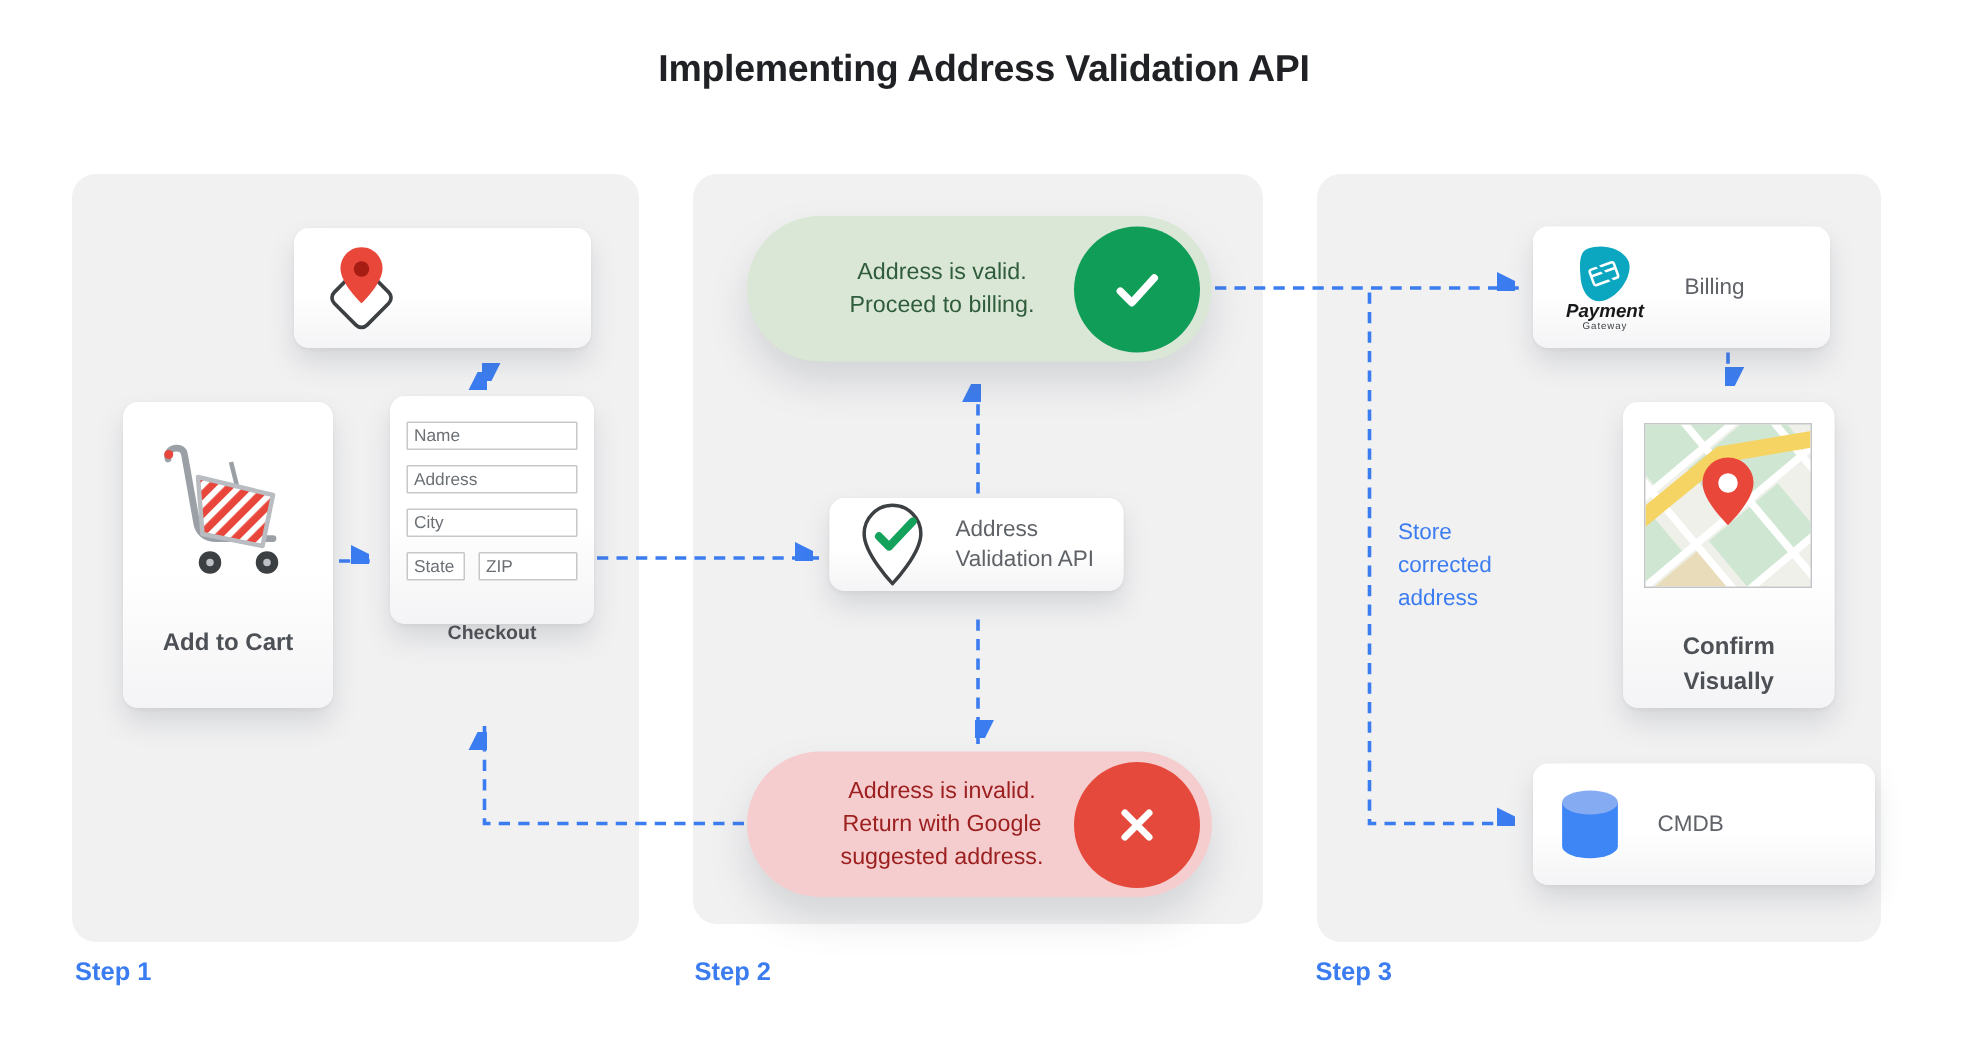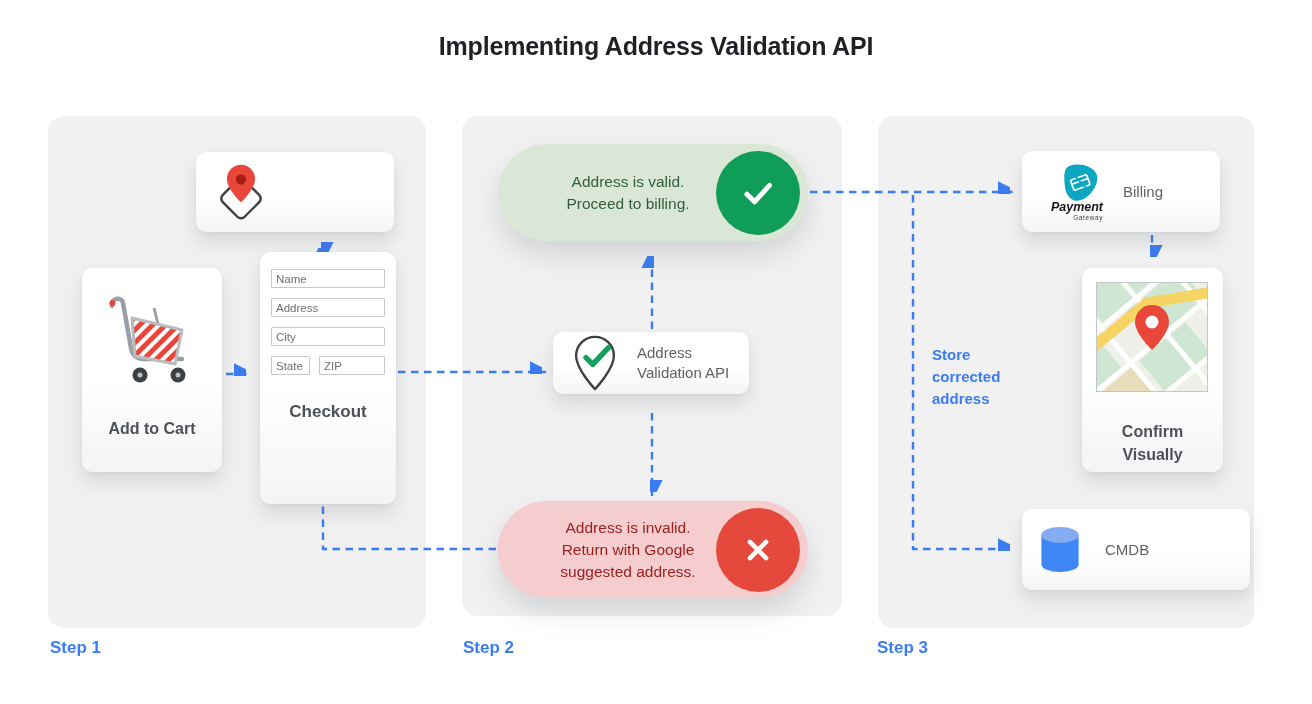--- a/index.html
+++ b/index.html
@@ -54,23 +54,23 @@
     display:flex;flex-direction:column;justify-content:center;text-align:center;
     font-size:15.5px;line-height:1.42;}
   .pill.valid .pill-text{color:var(--valid_text,#2f5d3b);}
   .pill.invalid .pill-text{color:var(--invalid_text,#9c2020);}
   .pill-title{font-weight:400;}
   .badge{position:absolute;right:8px;top:6.5px;width:84px;height:84px;border-radius:50%;
     display:flex;align-items:center;justify-content:center;}
   .badge.green{background:var(--valid_green,#0f9d58);}
   .badge.red{background:var(--invalid_red,#e5493b);}
   
-  .store-note{left:932px;top:344px;width:94px;font-size:15px;font-weight:700;
+  .store-note{left:932px;top:344px;width:94px;font-size:15px;font-weight:400;
     color:var(--accent_blue,#3b7cf0);line-height:1.47;z-index:2;}
-  .logo-block{display:flex;flex-direction:column;align-items:flex-end;width:66px;line-height:1;}
+  .logo-block{display:flex;flex-direction:column;align-items:center;width:66px;line-height:1;}
   .logo-title{font-size:12.5px;font-weight:700;font-style:italic;color:#17181a;margin-top:-3px;}
   .logo-sub{font-size:6.5px;color:#3c4043;letter-spacing:0.6px;margin-top:1px;}
   .map-frame{left:14px;top:14px;width:112px;height:110px;border:1px solid #c3c6c9;
     box-sizing:border-box;background:#eef0e9;overflow:hidden;}
 </style>
 </head>
 <body>
 
 <div class="abs page-title">Implementing Address Validation API</div>
 
@@ -118,31 +118,31 @@
     <line x1="52" y1="18" x2="56" y2="34" stroke="#9aa0a6" stroke-width="3"></line>
     <polygon points="30,28 80,40 73,74 33,66" fill="url(#cartStripes)" stroke="#b9bdc2" stroke-width="3" stroke-linejoin="round"></polygon>
     <circle cx="38" cy="85" r="7.5" fill="#3c4043"></circle>
       <circle cx="38" cy="85" r="2.5" fill="#bdc1c6"></circle>
     <circle cx="76" cy="85" r="7.5" fill="#3c4043"></circle>
       <circle cx="76" cy="85" r="2.5" fill="#bdc1c6"></circle>
   </svg>
   <div class="abs bold-label" style="left:0;top:152px;width:100%;">Add to Cart</div>
 </div>
 
-<div class="abs card" style="left:260px;top:252px;width:136px;height:252px;">
+<div class="abs card" style="left:260px;top:264px;width:136px;height:152px;">
   <div class="abs fields">
     <input class="field" type="text" placeholder="Name" style="">
     <input class="field" type="text" placeholder="Address" style="">
     <input class="field" type="text" placeholder="City" style="">
     <div class="field-row">
       <input class="field state" type="text" placeholder="State" style="">
       <input class="field zip" type="text" placeholder="ZIP" style="">
     </div>
   </div>
-  <div class="abs bold-label" style="left:0;top:150px;width:100%;font-size:17px;">Checkout</div>
+  <div class="abs bold-label" style="left:0;top:150px;width:100%;font-size:13px;">Checkout</div>
 </div>
 
 <div class="abs pill valid" style="left:498px;top:144px;width:310px;height:97px;">
   <div class="pill-text">
     <div class="pill-title">Address is valid.</div>
     <div>Proceed to billing.</div>
   </div>
   <div class="badge green">
     <svg width="46" height="46" viewBox="0 0 24 24">
         <path d="M6.2,12.6 l4,4 L18,8" stroke="#ffffff" stroke-width="2.6" fill="none" stroke-linecap="round" stroke-linejoin="round"></path>

